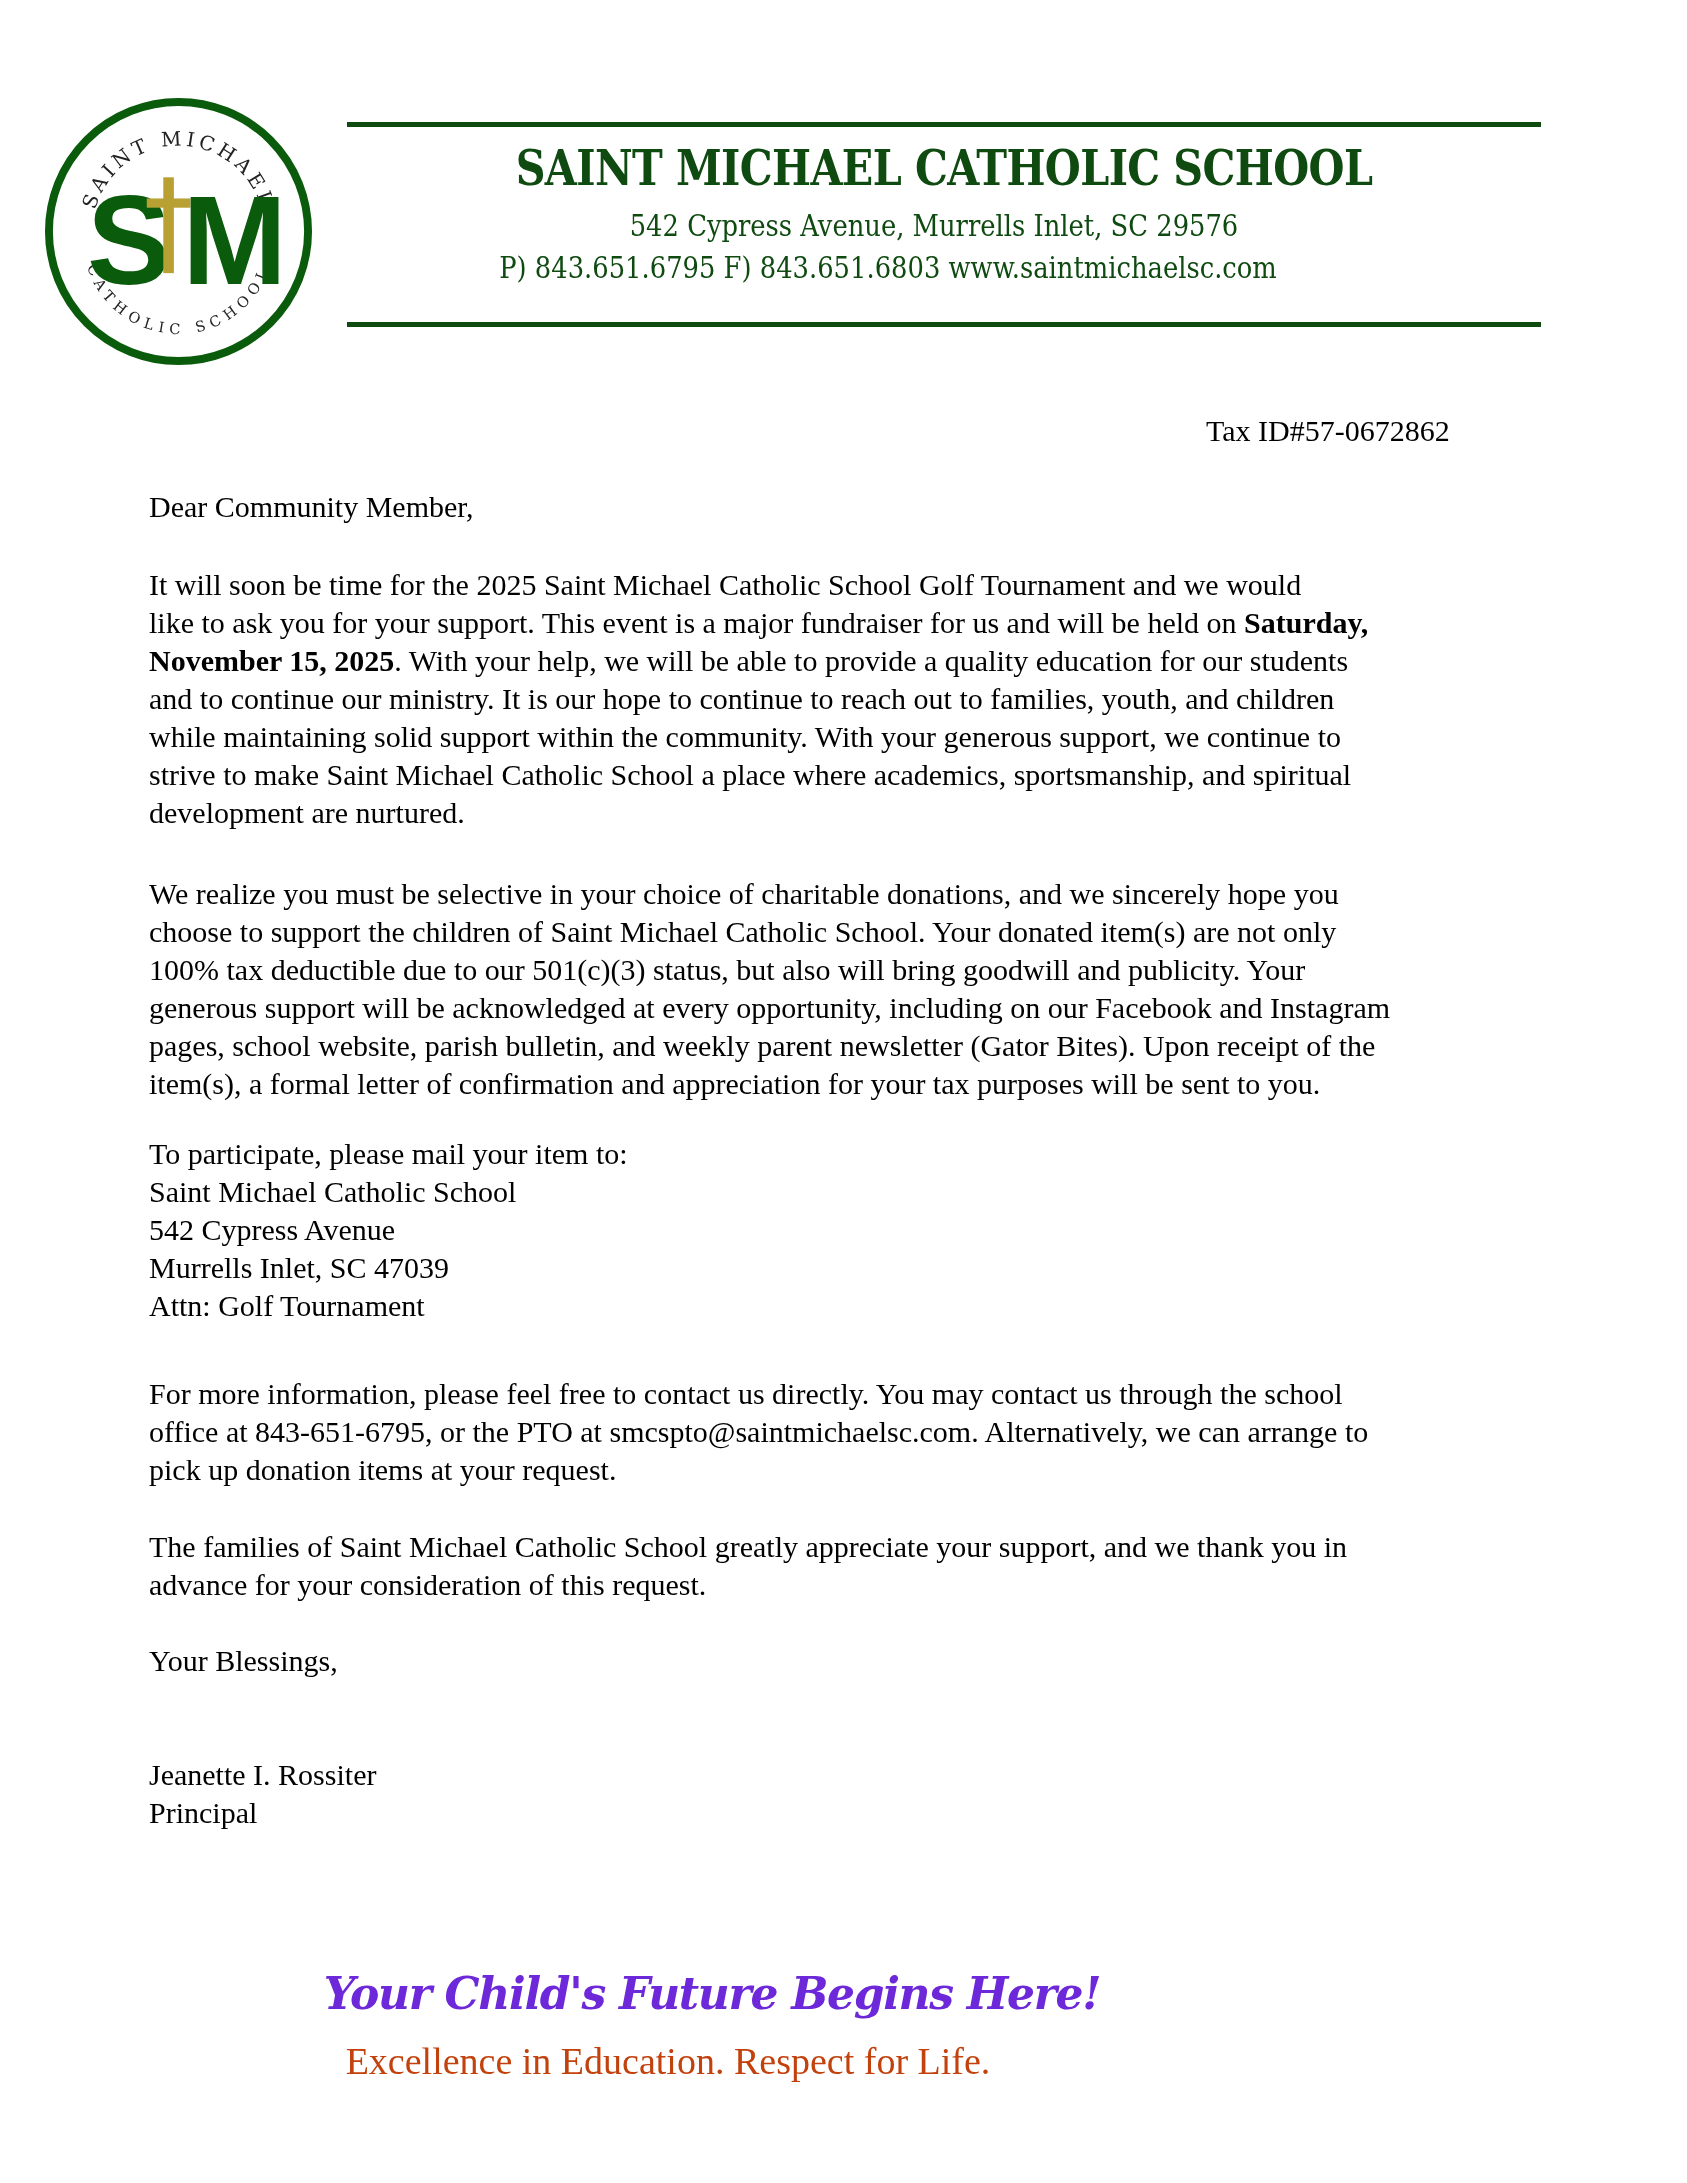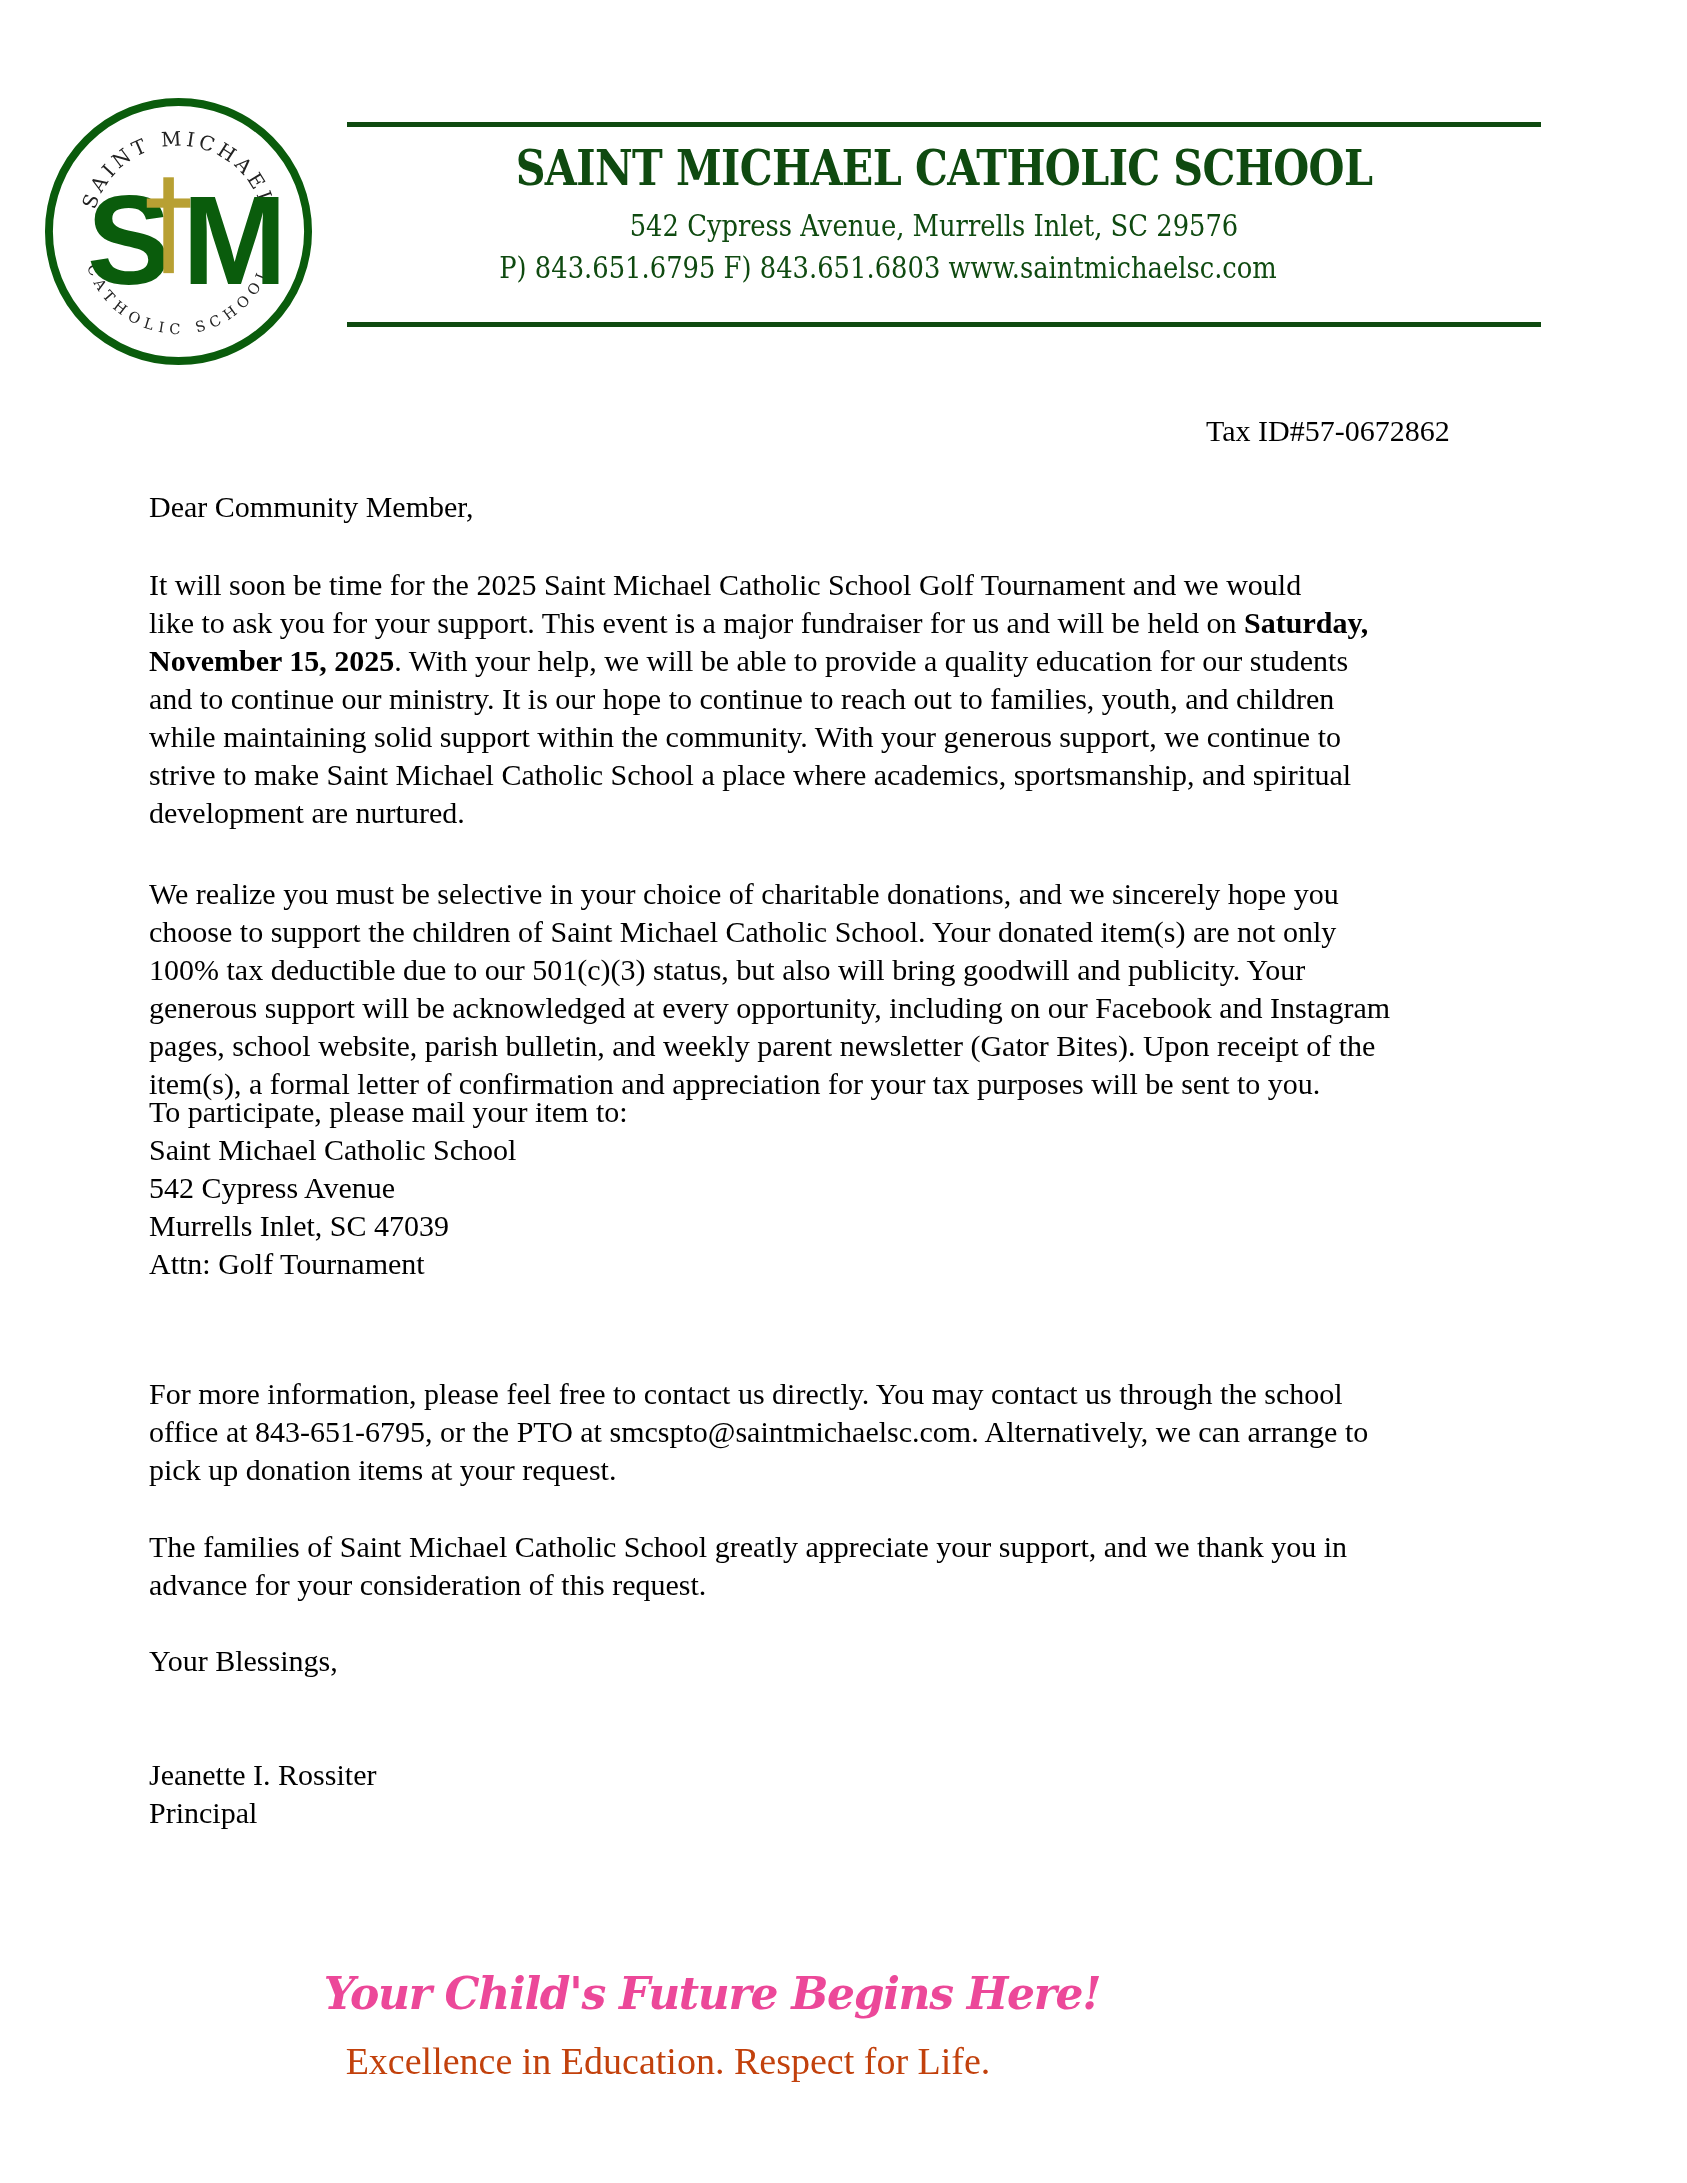--- a/index.html
+++ b/index.html
@@ -27,32 +27,32 @@
   .address-line.l2 { top: 250px; left: 291px; }
 
   
   .body-text { font-family: "Liberation Serif", serif; font-size: 30px; color: #000; line-height: 38px; }
   .tax-id { position: absolute; left: 1184px; top: 412px; margin-left: 22px; }
   .salutation { position: absolute; left: 149px; top: 488px; }
   .para { position: absolute; left: 149px; width: 1403px; margin: 0; }
   .para .ln { display: block; white-space: nowrap; }
   .p1 { top: 566px; }
   .p2 { top: 875px; }
-  .p3 { top: 1093px; }
+  .p3 { top: 1135px; }
   .p4 { top: 1375px; }
   .p5 { top: 1528px; }
   .closing { position: absolute; left: 149px; top: 1642px; }
   .signer { position: absolute; left: 149px; top: 1756px; }
   b { font-weight: bold; }
 
   
   .slogan {
     position: absolute; left: 0; width: 1424px; top: 1968px; text-align: center;
     font-family: "DejaVu Serif", serif; font-style: italic; font-weight: bold; font-size: 44px;
-    color: #ec4899; letter-spacing: -1.3px;
+    color: #6d28d9; letter-spacing: -1.3px;
   }
   .motto {
     position: absolute; left: 0; width: 1336px; top: 2039px; text-align: center;
     font-family: "Liberation Serif", serif; font-size: 38px; color: #c2410c;
   }
 </style>
 </head>
 <body>
 
 <div class="page">

